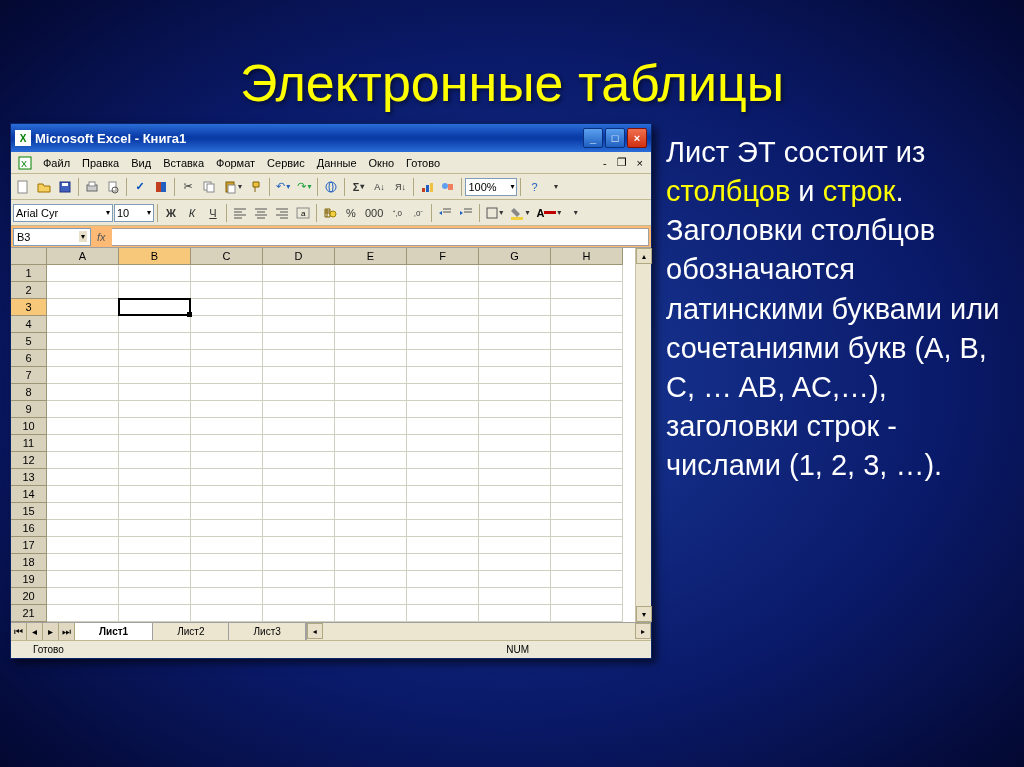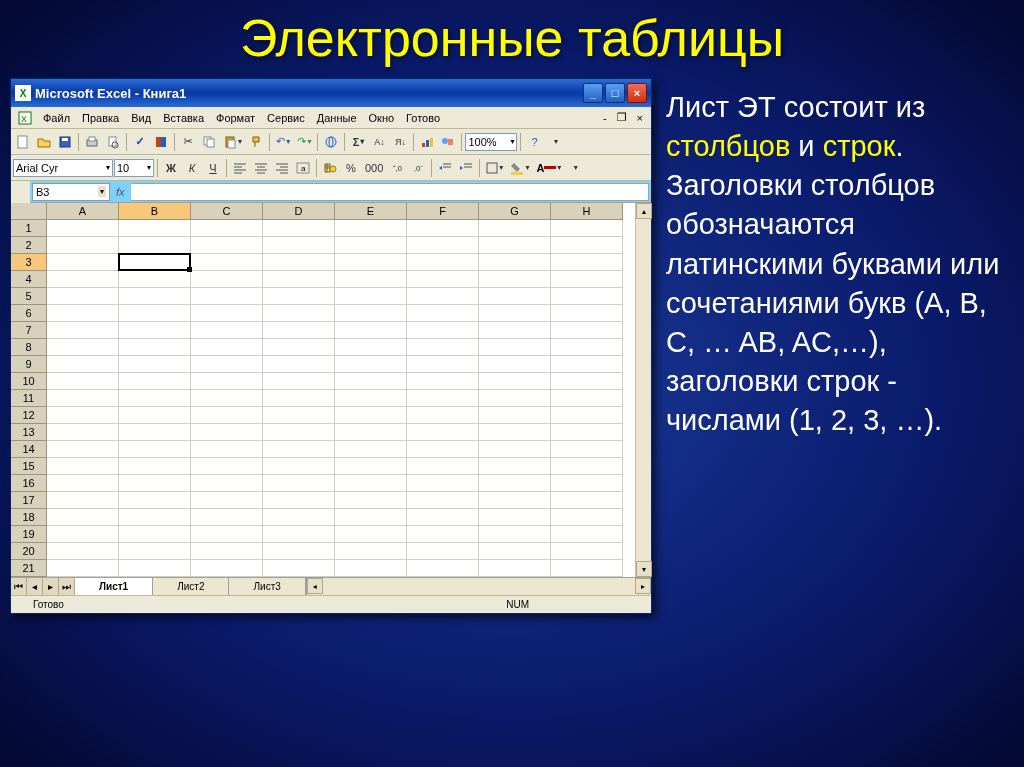--- a/index.html
+++ b/index.html
@@ -7,24 +7,25 @@
     width: 1024px; height: 767px;
     background: radial-gradient(ellipse at center, #1a3a9a 0%, #0a1a6a 60%, #030830 100%);
     font-family: Arial, sans-serif;
     overflow: hidden;
     position: relative;
   }
   .slide-title {
     text-align: center;
     color: #ffff00;
     font-size: 52px;
-    padding-top: 8px;
+    padding-top: 20px;
     padding-bottom: 10px;
     text-shadow: 2px 2px 4px rgba(0,0,0,0.5);
     font-weight: normal;
+    margin-top: 33px;
   }
   .content-wrap {
     display: flex;
     gap: 10px;
     padding: 0 10px;
   }
   .excel-window {
     width: 642px;
     background: #ece9d8;
     border: 1px solid #0a246a;
@@ -115,23 +116,22 @@
     font-size: 11px;
   }
   .font-combo.name { width: 100px; }
   .font-combo.size { width: 40px; }
   .font-combo .dd { margin-left: auto; font-size: 8px; }
   
   .formula-row {
     height: 22px;
     display: flex;
     align-items: center;
-    background: #7dd3fc;
+    background: #fdba74;
     border-bottom: 1px solid #a0a0a0;
-    margin-left: 19px;
   }
   .name-box {
     width: 78px;
     height: 18px;
     margin: 0 2px;
     border: 1px solid #7f9db9;
     background: #fff;
     display: flex;
     align-items: center;
     padding: 0 3px;

